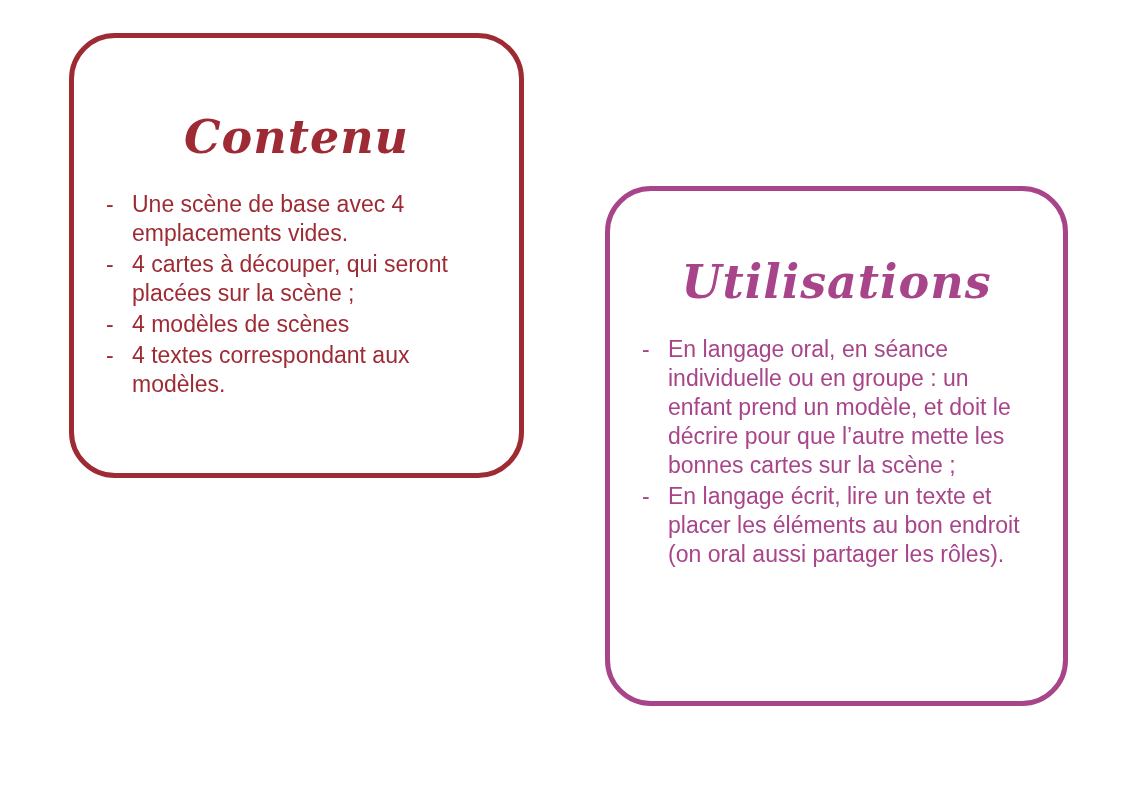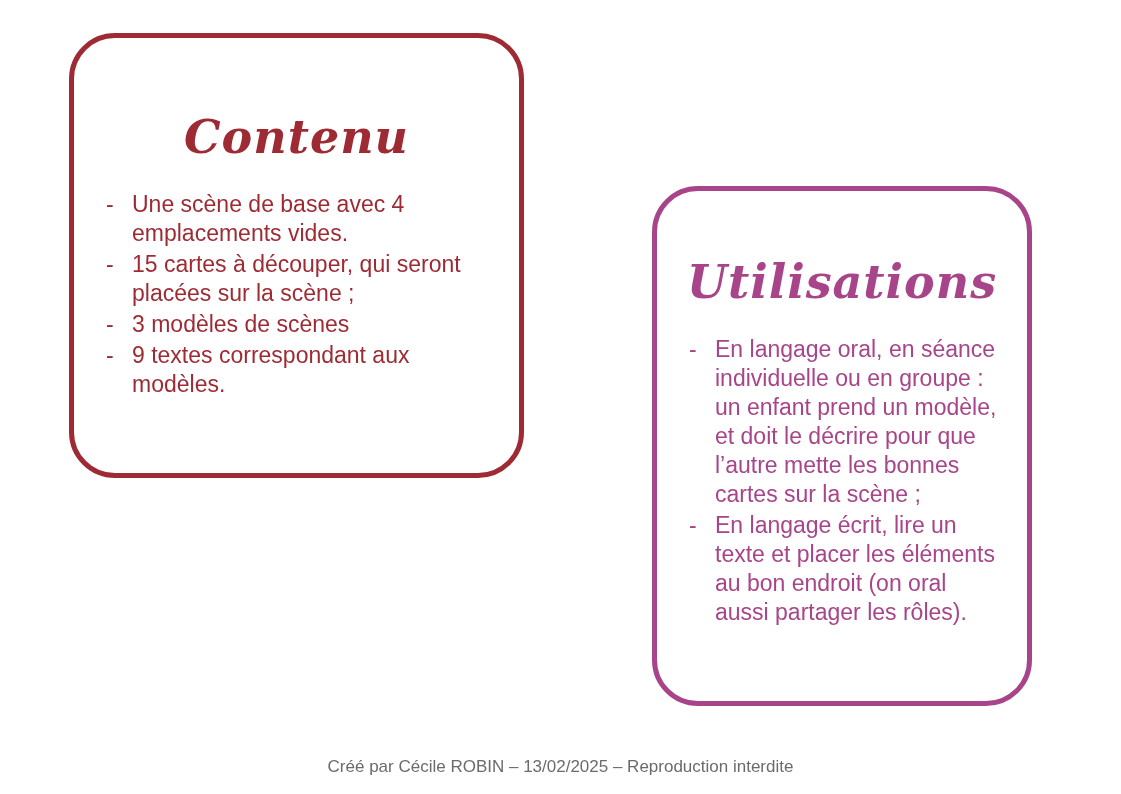--- a/index.html
+++ b/index.html
@@ -29,23 +29,23 @@
 
   #card-contenu {
     left: 69px;
     top: 33px;
     width: 455px;
     height: 445px;
     border: 5px solid #9e2b34;
   }
 
   #card-utilisations {
-    left: 652px;
+    left: 605px;
     top: 186px;
-    width: 380px;
+    width: 463px;
     height: 520px;
     border: 5px solid #a8458a;
   }
 
   .card-title {
     text-align: center;
     font-family: "DejaVu Serif", serif;
     font-style: italic;
     font-weight: bold;
     letter-spacing: 1px;
@@ -109,42 +109,41 @@
 
   <div class="card" id="card-contenu">
     <div class="card-title">Contenu</div>
     <ul class="bullets">
       <li>
         <span class="dash">-</span>
         <span class="txt">Une scène de base avec 4 emplacements vides.</span>
       </li>
       <li>
         <span class="dash">-</span>
-        <span class="txt">15 cartes à découper, qui seront placées sur la scène ;</span>
+        <span class="txt">4 cartes à découper, qui seront placées sur la scène ;</span>
       </li>
       <li>
         <span class="dash">-</span>
-        <span class="txt">3 modèles de scènes</span>
+        <span class="txt">4 modèles de scènes</span>
       </li>
       <li>
         <span class="dash">-</span>
-        <span class="txt">9 textes correspondant aux modèles.</span>
+        <span class="txt">4 textes correspondant aux modèles.</span>
       </li>
     </ul>
   </div>
 
   <div class="card" id="card-utilisations">
     <div class="card-title">Utilisations</div>
     <ul class="bullets">
       <li>
         <span class="dash">-</span>
         <span class="txt">En langage oral, en séance individuelle ou en groupe : un enfant prend un modèle, et doit le décrire pour que l’autre mette les bonnes cartes sur la scène ;</span>
       </li>
       <li>
         <span class="dash">-</span>
         <span class="txt">En langage écrit, lire un texte et placer les éléments au bon endroit (on oral aussi partager les rôles).</span>
       </li>
     </ul>
   </div>
 
-  <div id="footer">Créé par Cécile ROBIN – 13/02/2025 – Reproduction interdite</div>
 
 </div>
 
 </body></html>

